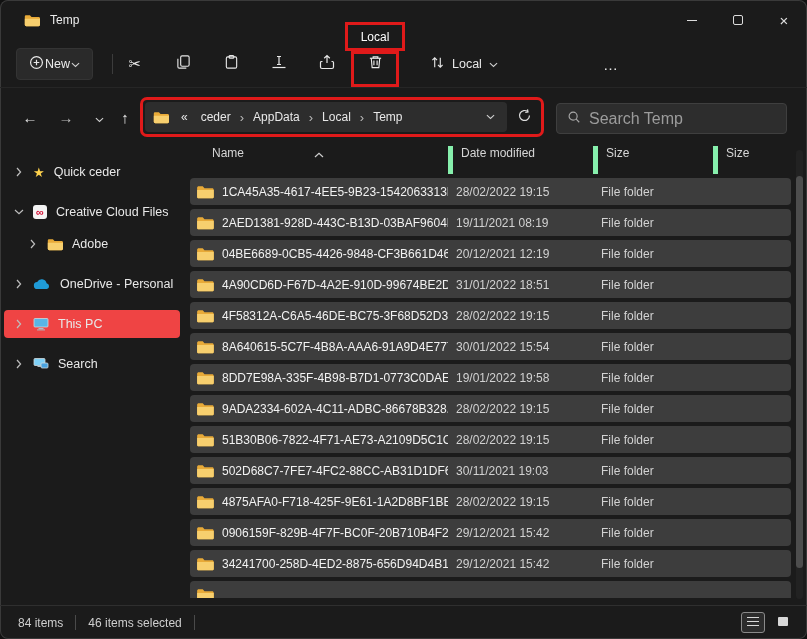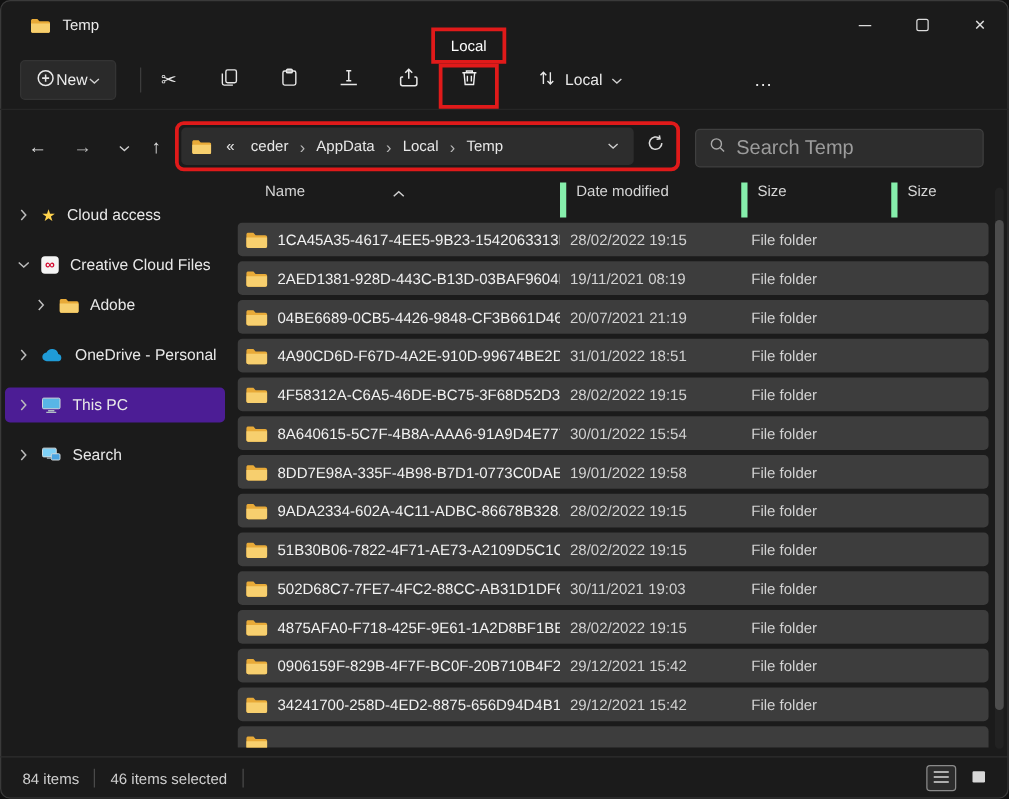--- a/index.html
+++ b/index.html
@@ -41,21 +41,21 @@
   .refresh-btn { width:30px; height:30px; display:flex; align-items:center; justify-content:center; border-radius:4px; }
   .search-box { position:absolute; left:556px; top:11px; width:231px; height:31px; background:#2d2d2d; border:1px solid #3f3f3f; border-radius:4px; display:flex; align-items:center; padding:0 10px; gap:8px; }
   .search-box input { background:transparent; border:none; outline:none; color:#ec4899; font-size:16px; width:100%; }
   .search-box input::placeholder { color:#9c9c9c; }
 
   
   .sidebar { position:absolute; left:0; top:144px; width:186px; bottom:35px; padding-top:14px; font-size:12.5px; }
   .side-item { display:flex; align-items:center; height:28px; margin:0 6px 0 4px; border-radius:4px; padding-left:10px; gap:9px; color:#e8e8e8; white-space:nowrap; }
   .side-item .chev { width:10px; display:flex; justify-content:center; }
   .side-item.child { padding-left:24px; }
-  .side-item.selected { background:#4c1d95; }
+  .side-item.selected { background:#ef4444; }
   .gap { margin-top:12px; } .sgap { margin-top:4px; }
   .star-ic { color:#ffd34d; font-size:13px; line-height:1; }
   .cc-ic { width:14px; height:14px; background:#f4f4f4; border-radius:3px; color:#d3082e; font-weight:bold; font-size:11px; display:flex; align-items:center; justify-content:center; line-height:1; }
 
   
   .col-headers { position:absolute; left:190px; right:16px; top:146px; height:28px; display:grid; grid-template-columns:258px 145px 120px 1fr; align-items:center; font-size:12px; color:#d6d6d6; }
   .col-cell { position:relative; height:100%; display:flex; align-items:flex-start; }
   .col-name { padding-left:22px; }
   .col-date,.col-type,.col-size { padding-left:8px; border-left:5px solid #86efac; }
   .sort-caret { position:absolute; left:124px; top:1px; }
@@ -223,21 +223,21 @@
   </div>
 
   <div class="sidebar">
     <div class="side-item">
       <span class="chev">
           <svg width="6" height="10" viewBox="0 0 6 10" fill="none" stroke="#bdbdbd" stroke-width="1.2">
             <path d="M1 1l3.6 4L1 9"></path>
           </svg>
         </span>
       <span class="star-ic">★</span>
-      <span>Cloud access</span>
+      <span>Quick ceder</span>
     </div>
     <div class="side-item gap">
       <span class="chev">
           <svg width="10" height="6" viewBox="0 0 10 6" fill="none" stroke="#bdbdbd" stroke-width="1.2">
             <path d="M1 1l4 3.6L9 1"></path>
           </svg>
         </span>
       <span class="cc-ic">∞</span>
       <span>Creative Cloud Files</span>
     </div>
@@ -350,21 +350,21 @@
       <div class="row">
       <div class="cell-name">
         <span style="display:flex;">
             <svg width="18" height="14" viewBox="0 0 20 16">
               <path d="M1 3.2C1 2 1.8 1.4 2.8 1.4h4.6l2 2.2h8.8c1 0 1.8.7 1.8 1.8v8c0 1.1-.8 1.8-1.8 1.8H2.8c-1 0-1.8-.7-1.8-1.8z" fill="#e8aa38"></path>
               <path d="M1 5.8h19v7.6c0 1.1-.8 1.8-1.8 1.8H2.8c-1 0-1.8-.7-1.8-1.8z" fill="#f7cf6e"></path>
             </svg>
           </span>
         <span>04BE6689-0CB5-4426-9848-CF3B661D462C</span>
       </div>
-      <div class="cell-date">20/07/2021 21:19</div>
+      <div class="cell-date">20/12/2021 12:19</div>
       <div class="cell-type">File folder</div>
       <div class="cell-size"></div>
     </div>
       <div class="row">
       <div class="cell-name">
         <span style="display:flex;">
             <svg width="18" height="14" viewBox="0 0 20 16">
               <path d="M1 3.2C1 2 1.8 1.4 2.8 1.4h4.6l2 2.2h8.8c1 0 1.8.7 1.8 1.8v8c0 1.1-.8 1.8-1.8 1.8H2.8c-1 0-1.8-.7-1.8-1.8z" fill="#e8aa38"></path>
               <path d="M1 5.8h19v7.6c0 1.1-.8 1.8-1.8 1.8H2.8c-1 0-1.8-.7-1.8-1.8z" fill="#f7cf6e"></path>
             </svg>

